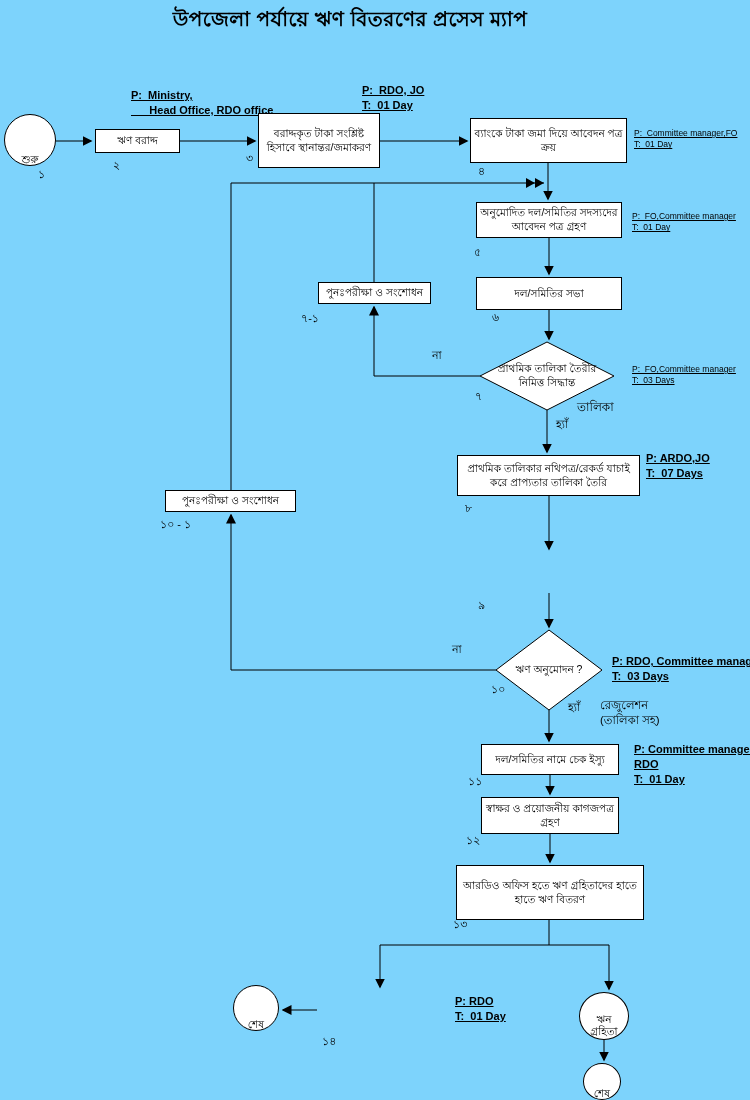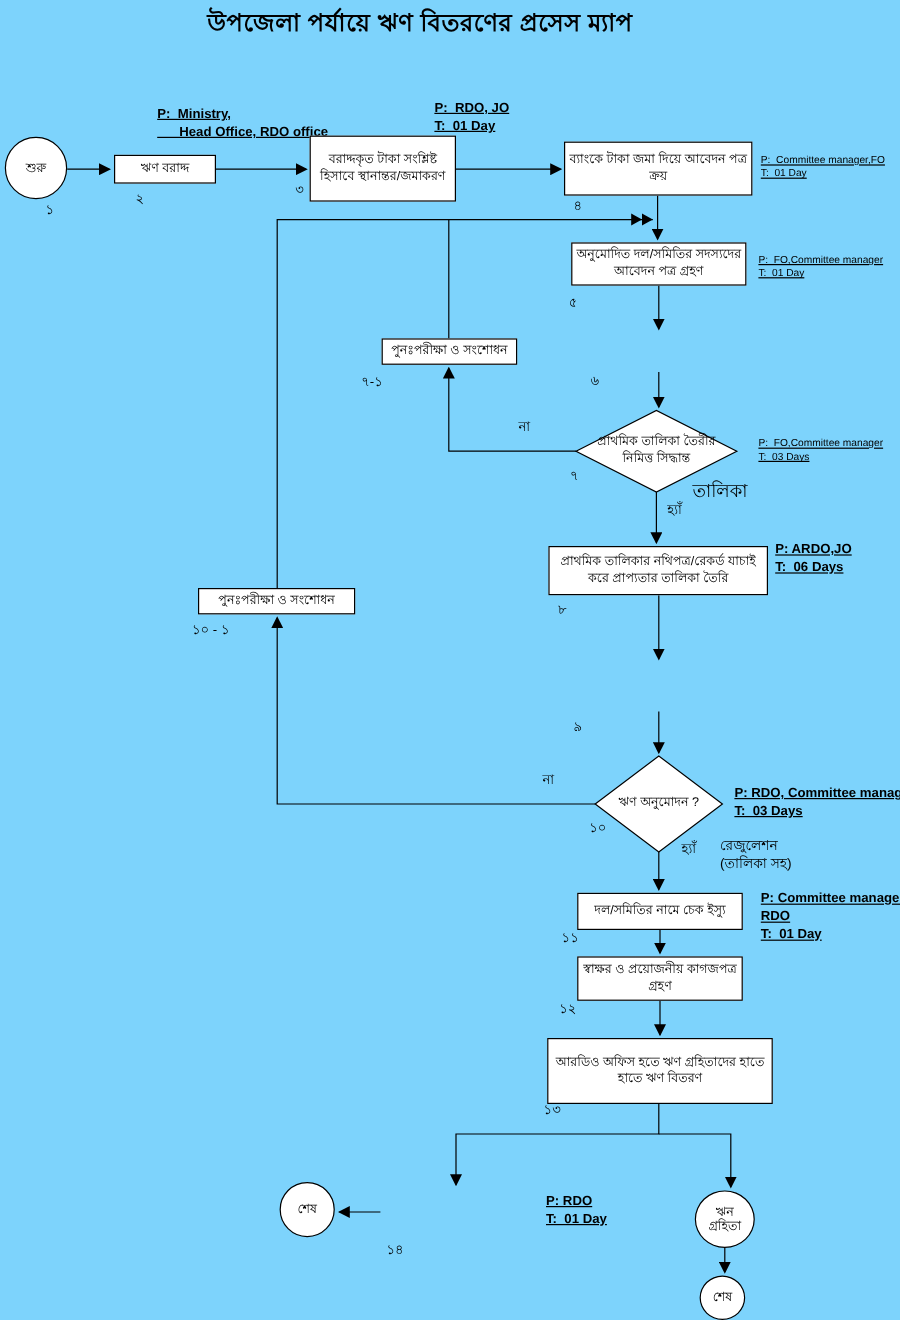--- a/index.html
+++ b/index.html
@@ -13,21 +13,21 @@
     font-size:20px;font-weight:bold;letter-spacing:.5px;
   }
   svg.flow{position:absolute;left:0;top:0;}
   .box{
     position:absolute;border:1px solid #000;background:#fff;
     display:flex;align-items:center;justify-content:center;text-align:center;
     font-size:10.5px;line-height:1.3;padding:1px 3px;box-sizing:border-box;
   }
   .circle{
     position:absolute;border:1px solid #000;background:#fff;border-radius:50%;
-    display:flex;align-items:center;justify-content:center;text-align:center;
+    display:flex;align-items:flex-end;justify-content:center;text-align:center;
     font-size:10.5px;line-height:1.15;box-sizing:border-box;
   }
   .num{position:absolute;font-size:11px;}
   .ann{position:absolute;white-space:pre;line-height:1.35;text-decoration:underline;}
   .ann-lg{font-size:11px;font-weight:bold;}
   .ann-sm{font-size:8.5px;}
   .edge-label{position:absolute;font-size:11px;}
   .edge-out{position:absolute;font-size:11.5px;white-space:pre;line-height:1.3;}
 </style>
 </head>
@@ -111,43 +111,46 @@
   <div class="ann ann-sm" style="left:634px;top:128px">P:  Committee manager,FO
 T:  01 Day</div>
 
   <div class="box" style="left:476px;top:202px;width:146px;height:36px">
     <span>অনুমোদিত দল/সমিতির সদস্যদের আবেদন পত্র গ্রহণ</span>
   </div>
   <div class="num" style="left:474px;top:244px">৫</div>
   <div class="ann ann-sm" style="left:632px;top:211px">P:  FO,Committee manager
 T:  01 Day</div>
 
+  <div class="box" style="left:476px;top:277px;width:146px;height:33px">
+    <span>দল/সমিতির সভা</span>
+  </div>
   <div class="num" style="left:492px;top:309px">৬</div>
 
   <div class="box" style="left:489px;top:355px;width:116px;height:42px;border:none;background:transparent">
     <span>প্রাথমিক তালিকা তৈরীর নিমিত্ত সিদ্ধান্ত</span>
   </div>
   <div class="num" style="left:475px;top:388px">৭</div>
   <div class="ann ann-sm" style="left:632px;top:364px">P:  FO,Committee manager
 T:  03 Days</div>
   <div class="edge-label" style="left:432px;top:347px">না</div>
   <div class="edge-label" style="left:556px;top:416px">হ্যাঁ</div>
-  <div class="edge-out" style="left:577px;top:400px;font-size:15px">তালিকা</div>
+  <div class="edge-out" style="left:577px;top:400px;font-size:12px">তালিকা</div>
 
   <div class="box" style="left:318px;top:282px;width:113px;height:22px">
     <span>পুনঃপরীক্ষা ও সংশোধন</span>
   </div>
   <div class="num" style="left:301px;top:310px">৭-১</div>
 
   <div class="box" style="left:457px;top:455px;width:183px;height:41px">
     <span>প্রাথমিক তালিকার নথিপত্র/রেকর্ড যাচাই করে প্রাপ্যতার তালিকা তৈরি</span>
   </div>
   <div class="num" style="left:465px;top:500px">৮</div>
   <div class="ann ann-lg" style="left:646px;top:451px">P: ARDO,JO
-T:  06 Days</div>
+T:  07 Days</div>
 
   <div class="box" style="left:165px;top:490px;width:131px;height:22px">
     <span>পুনঃপরীক্ষা ও সংশোধন</span>
   </div>
   <div class="num" style="left:160px;top:516px">১০ - ১</div>
 
   <div class="num" style="left:478px;top:597px">৯</div>
 
   <div class="box" style="left:497px;top:658px;width:104px;height:24px;border:none;background:transparent">
     <span>ঋণ অনুমোদন ?</span>

